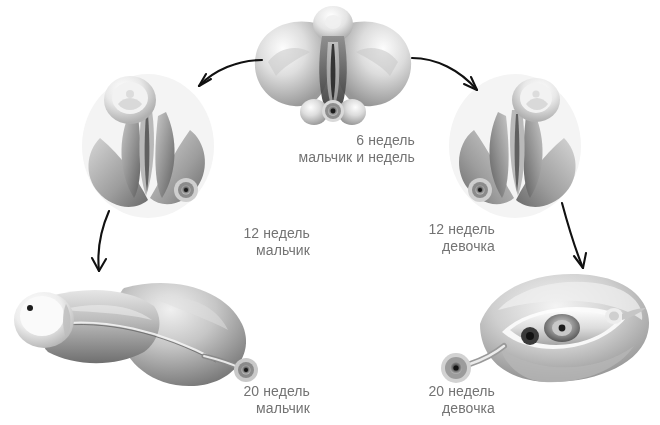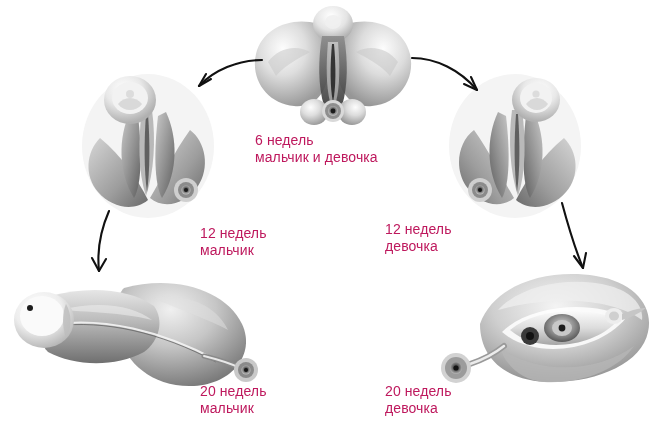--- a/index.html
+++ b/index.html
@@ -8,24 +8,24 @@
     font-family:"Liberation Sans", sans-serif;
     position:relative;overflow:hidden;
   }
   #stage{position:absolute;inset:0;}
 
   .illus{position:absolute;}
   .illus svg{display:block;width:100%;height:100%;}
 
   .label{
     position:absolute;
-    color:#be185d;
+    color:#737373;
     font-size:14px;
     line-height:17px;
-    text-align:left;
+    text-align:right;
     white-space:nowrap;
     letter-spacing:.1px;
   }
   .label .l1,.label .l2{display:block;}
 
   #arrows{position:absolute;inset:0;pointer-events:none;}
 </style>
 </head>
 <body style="background: rgb(255, 255, 255);">
 
@@ -294,21 +294,21 @@
       <path d="M109 211 C99 234 97 252 99 271"></path>
       <path d="M99 271 L92 258 M99 271 L106 259" stroke-width="2.1"></path>
 
       <path d="M562 203 C569 229 576 251 583 268"></path>
       <path d="M583 268 L574 256 M583 268 L586 253" stroke-width="2.1"></path>
     </g>
   </svg>
 
   <div class="label" style="left:255px;top:132px;width:160px;">
     <span class="l1">6 недель</span>
-    <span class="l2">мальчик и девочка</span>
+    <span class="l2">мальчик и недель</span>
   </div>
 
   <div class="label" style="left:200px;top:225px;width:110px;">
     <span class="l1">12 недель</span>
     <span class="l2">мальчик</span>
   </div>
 
   <div class="label" style="left:385px;top:221px;width:110px;">
     <span class="l1">12 недель</span>
     <span class="l2">девочка</span>

